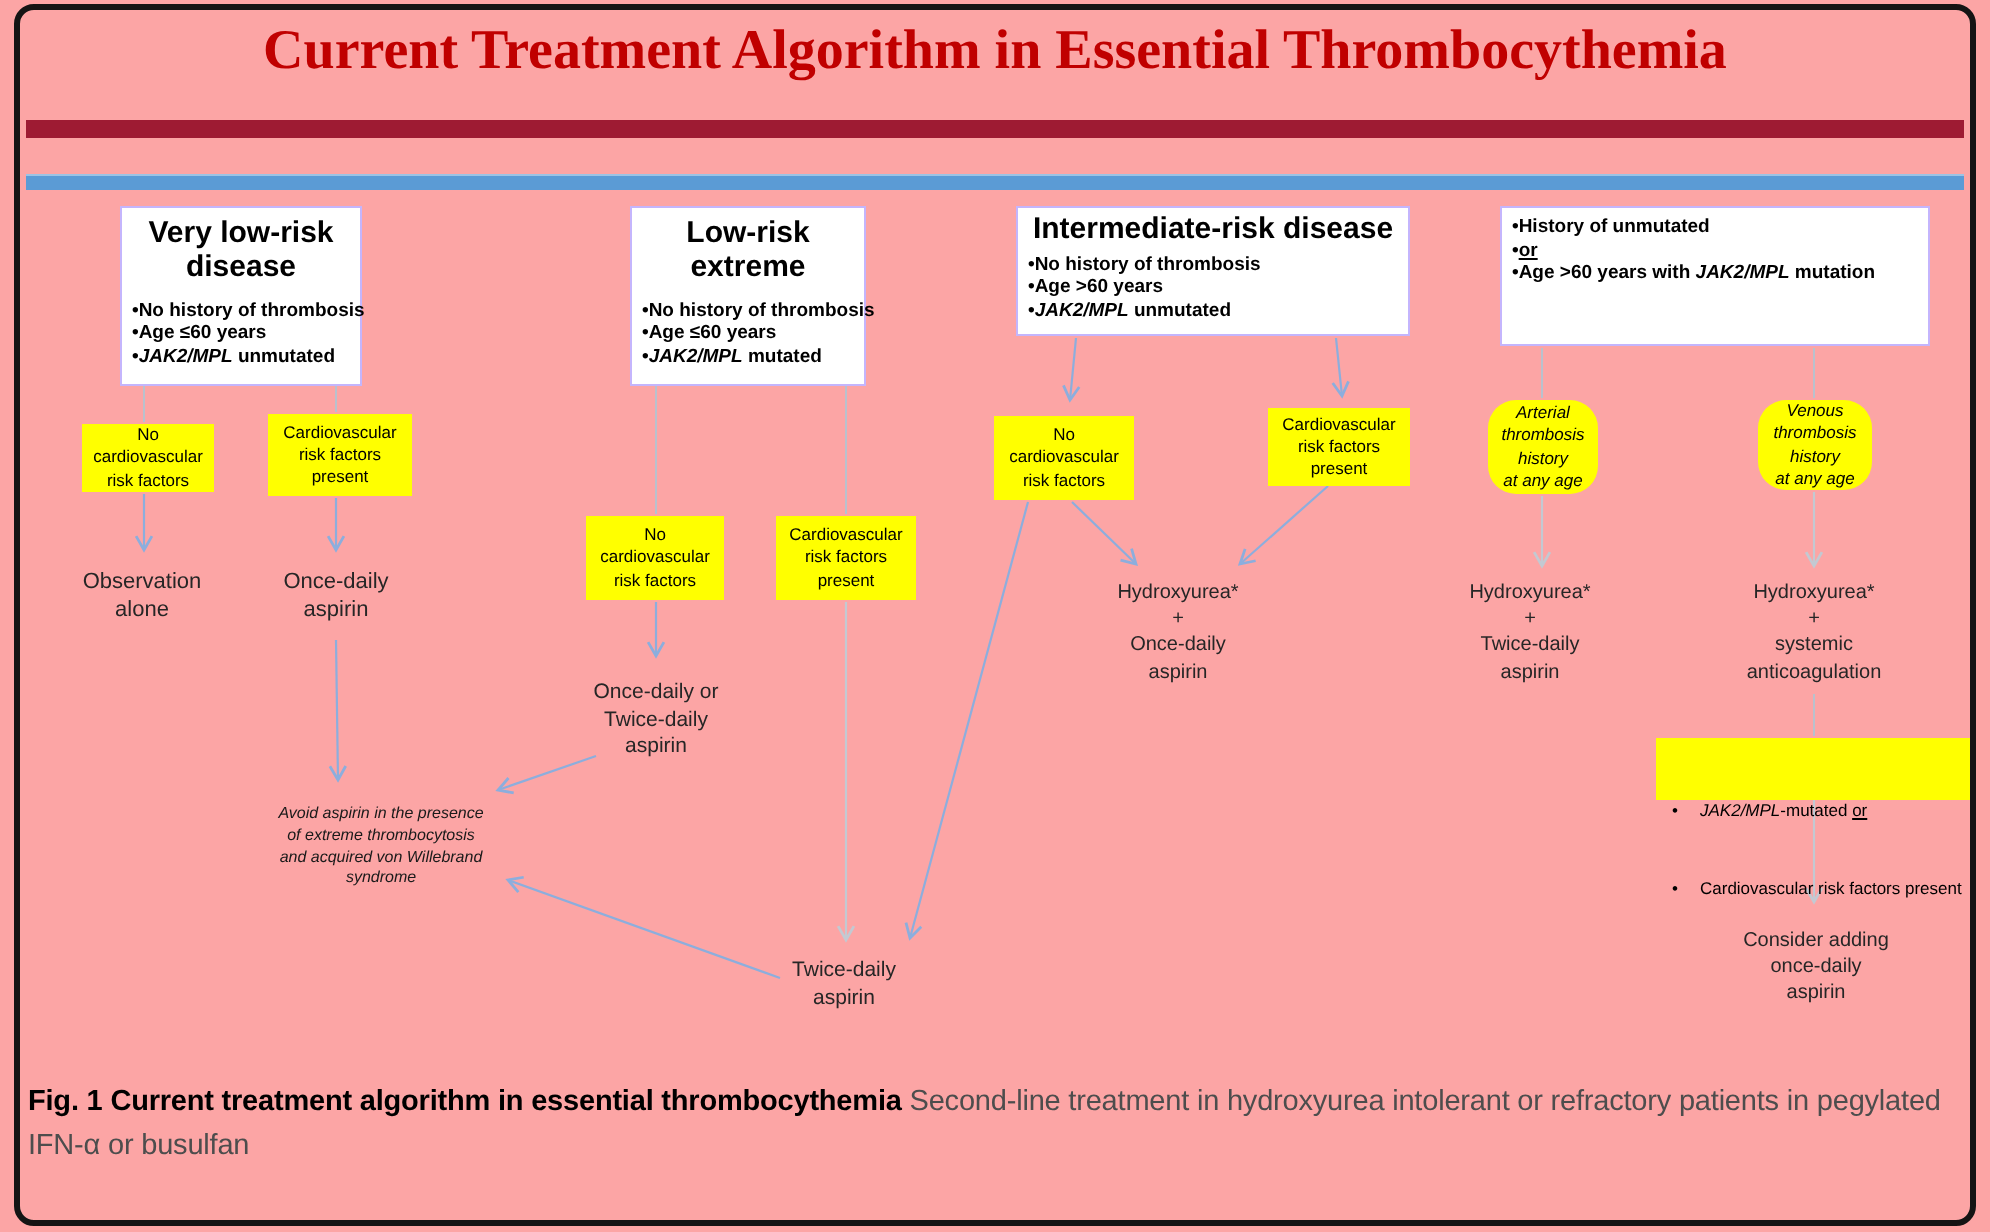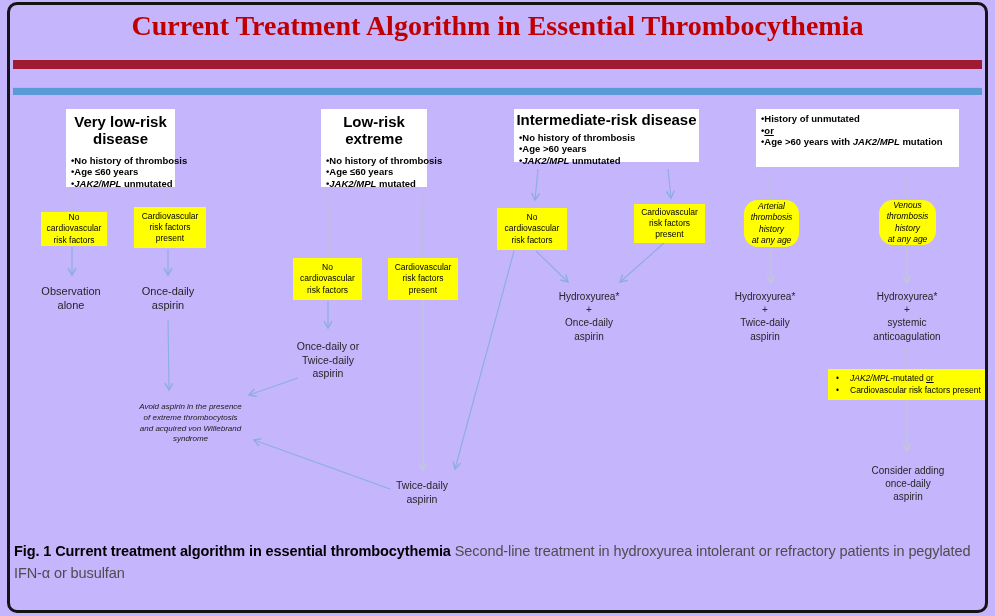--- a/index.html
+++ b/index.html
@@ -1,38 +1,38 @@
 <!DOCTYPE html>
 <html><head>
 <meta charset="utf-8">
 <style>
   html,body{margin:0;padding:0;background:#fff;}
-  .page{position:relative;width:995px;height:616px;background:#c4b5fd;overflow:hidden;
+  .page{position:relative;width:995px;height:616px;background:#fca5a5;overflow:hidden;
         font-family:"Liberation Sans",sans-serif;text-decoration:underline;}
   .frame{position:absolute;left:7px;top:2px;width:975px;height:605px;
          border:3px solid #141414;border-radius:10px;pointer-events:none;}
   .fig-title{position:absolute;left:0;top:10px;width:995px;text-align:center;
          font-family:"Liberation Serif",serif;font-weight:bold;font-size:28px;color:#c00000;}
   .bar{position:absolute;left:13px;width:969px;}
   .bar.crimson{top:60px;height:9px;background:#9e1b33;}
   .bar.blue{top:87px;height:7px;background:#5b9bd5;border-top:1px solid #9cc3e5;}
-  .dbox{position:absolute;background:#fff;border:6px solid #c4b5fd;box-sizing:border-box;}
+  .dbox{position:absolute;background:#fff;border:1px solid #c4b5fd;box-sizing:border-box;}
   .dtitle{font-weight:bold;font-size:15px;line-height:1.12;text-align:center;color:#000;
           padding-top:5px;white-space:pre-line;}
   .bullets{font-weight:bold;font-size:9.5px;line-height:1.22;color:#000;padding:0 0 0 5px;text-align:left;}
   .bullets .bline{white-space:nowrap;}
   .hl{position:absolute;background:#ffff00;display:flex;align-items:center;justify-content:center;
       text-align:center;font-size:8.5px;line-height:1.3;color:#000;white-space:pre-line;box-sizing:border-box;}
   .hl.it{font-style:italic;border-radius:14px;}
   .outcome{position:absolute;text-align:center;color:#262626;white-space:pre-line;}
   .note{position:absolute;text-align:center;font-style:italic;font-size:8px;line-height:1.35;
         color:#1a1a1a;white-space:pre-line;}
   .jakbox{position:absolute;background:#ffff00;font-size:8.5px;line-height:1.45;color:#000;
           padding:3px 6px 3px 8px;box-sizing:border-box;}
-  .jakbox .row{white-space:nowrap;}
+  .jakbox .row{white-space:nowrap;margin-top:27px;}
   .jakbox .jb{display:inline-block;width:14px;}
   .it{font-style:italic;}
   .ul{text-decoration:underline;}
   .footnote{position:absolute;left:20px;top:515px;font-size:8.5px;font-weight:bold;font-style:italic;
             color:#1a1a1a;letter-spacing:.1px;word-spacing:1.5px;}
   .caption{position:absolute;left:14px;top:540px;width:958px;font-size:14.5px;line-height:1.55;
            letter-spacing:-0.1px;}
   .cap-bold{font-weight:bold;color:#000;text-align:right;}
   .cap-reg{color:#4d4d4d;}
   svg.lines{position:absolute;left:0;top:0;pointer-events:none;}

